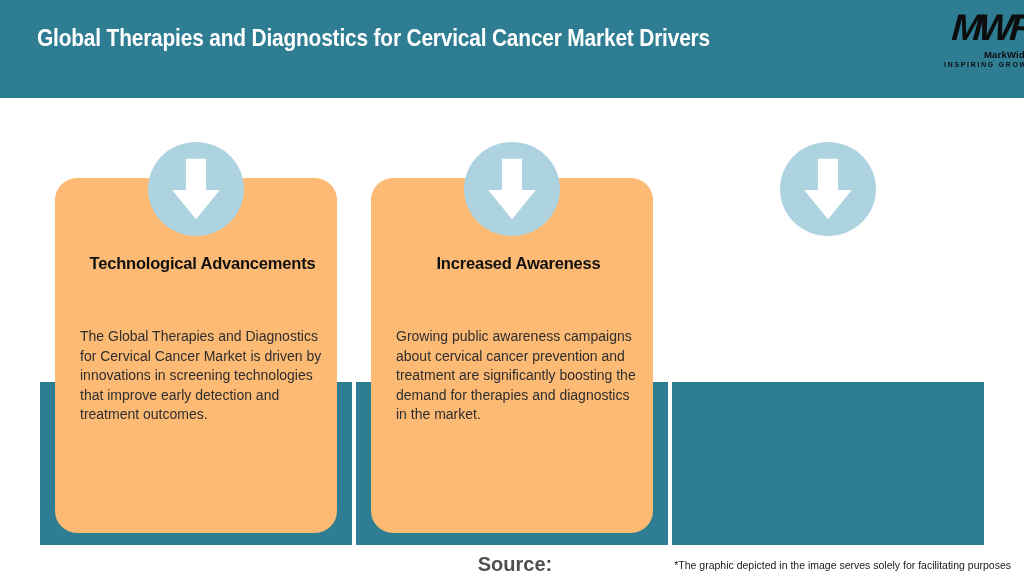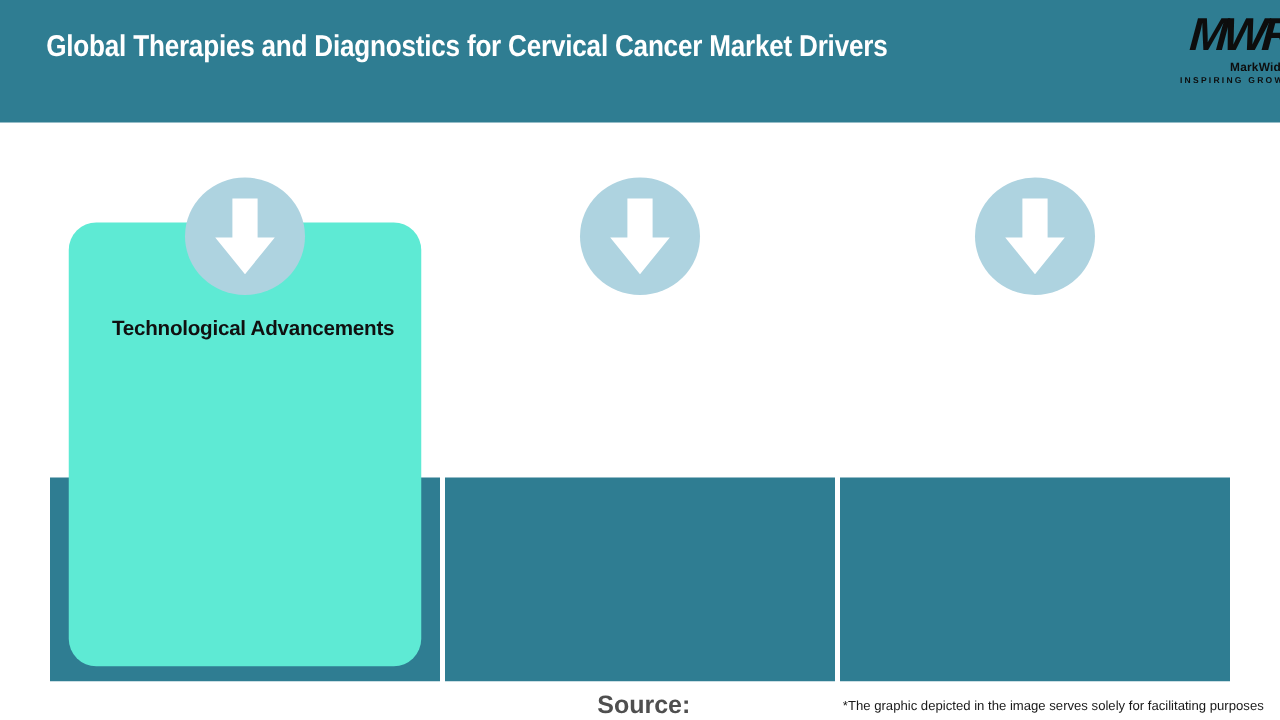--- a/index.html
+++ b/index.html
@@ -59,21 +59,21 @@
   .col-3 { left: 672px; }
 
   .backdrop {
     position: absolute; left: 0; right: 0;
     top: 240px; bottom: 0;
     background: #2f7d92;
   }
   .card {
     position: absolute; left: 15px; right: 15px;
     top: 36px; bottom: 12px;
-    background: #5eead4;
+    background: #fdba74;
     border-radius: 22px;
     box-sizing: border-box;
     padding: 76px 12px 0 25px;
   }
   .card-title {
     text-align: center;
     font-size: 16.5px; font-weight: bold;
     letter-spacing: -0.2px;
     color: #101010;
   }
@@ -117,32 +117,37 @@
       <div class="logo-acronym">MWR</div>
       <div class="logo-name">MarkWide Research</div>
       <div class="logo-tagline">INSPIRING GROWTH</div>
     </div>
   </div>
 
   <div class="column col-1">
     <div class="backdrop"></div>
     <div class="card">
       <div class="card-title">Technological Advancements</div>
+      <div class="card-body">The Global Therapies and Diagnostics for Cervical Cancer Market is driven by innovations in screening technologies that improve early detection and treatment outcomes.</div>
     </div>
     <div class="badge">
       <span>
         <svg width="52" height="66" viewBox="0 0 56 72">
           <path d="M17 2 h22 v34 h15 L28 68 L2 36 h15 z" fill="#ffffff"></path>
         </svg>
       </span>
     </div>
   </div>
 
   <div class="column col-2">
     <div class="backdrop"></div>
+    <div class="card">
+      <div class="card-title">Increased Awareness</div>
+      <div class="card-body">Growing public awareness campaigns about cervical cancer prevention and treatment are significantly boosting the demand for therapies and diagnostics in the market.</div>
+    </div>
     <div class="badge">
       <span>
         <svg width="52" height="66" viewBox="0 0 56 72">
           <path d="M17 2 h22 v34 h15 L28 68 L2 36 h15 z" fill="#ffffff"></path>
         </svg>
       </span>
     </div>
   </div>
 
   <div class="column col-3">

